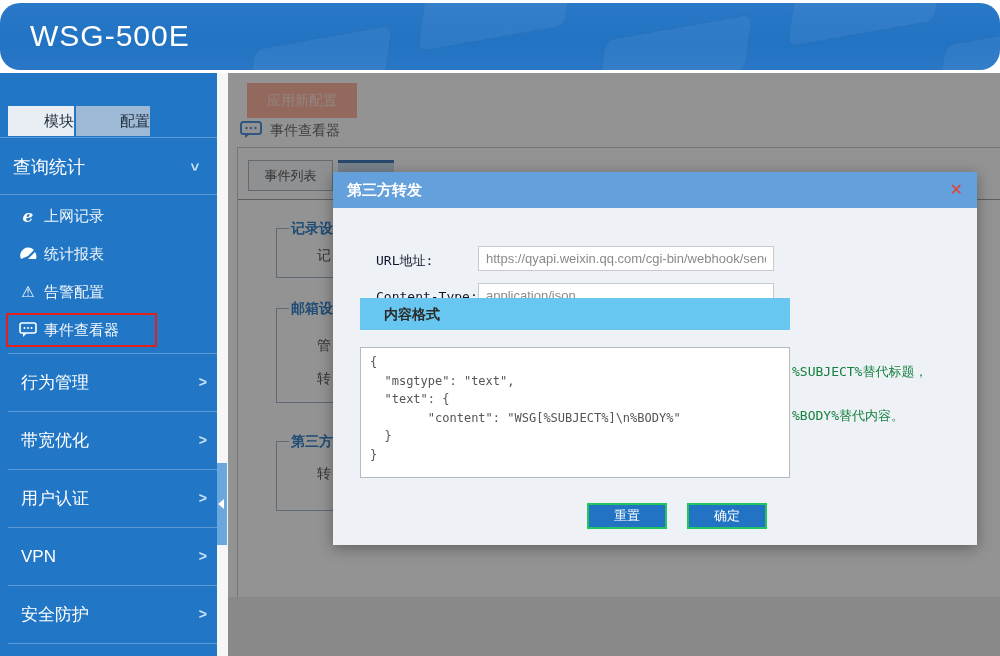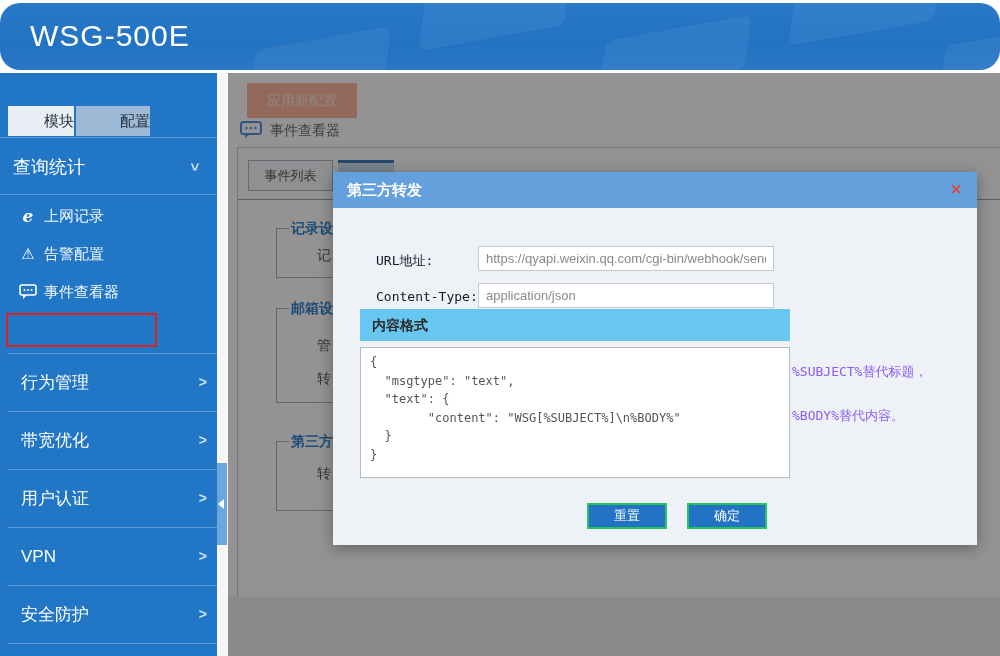--- a/index.html
+++ b/index.html
@@ -83,28 +83,28 @@
   #dialog-title { position:absolute; left:14px; top:0; line-height:36px; color:#fff;
     font-size:15px; font-weight:bold; }
   #dialog-close { position:absolute; right:14px; top:9px; color:#e8402a; font-size:16px;
     font-weight:bold; line-height:18px; cursor:pointer;
     font-family:"DejaVu Sans",sans-serif; }
   .dlg-label { position:absolute; left:43px; color:#0f172a; font-size:13px;
     font-family:"DejaVu Sans Mono","Liberation Mono",monospace; white-space:nowrap; }
   .dlg-input { position:absolute; left:145px; width:296px; height:25px;
     border:1px solid #c6cace; background:#fff; color:#8a8a8a; font-size:13px;
     padding:0 7px; font-family:"Liberation Sans",sans-serif; }
-  #fmt-header { position:absolute; left:27px; top:137px; width:430px; height:32px;
+  #fmt-header { position:absolute; left:27px; top:126px; width:430px; height:32px;
     background:#67c7f0; color:#2b2b2b; font-weight:bold; font-size:14px;
-    line-height:32px; padding-left:12px; }
+    line-height:32px; padding-left:24px; }
   #fmt-textarea { position:absolute; left:27px; top:175px; width:430px; height:131px;
     border:1px solid #b6babe; background:#fff; color:#555; font-size:12px;
     font-family:"DejaVu Sans Mono","Liberation Mono",monospace; padding:5px 9px;
     resize:none; line-height:1.55; overflow:hidden; }
-  .dlg-help { position:absolute; left:459px; color:#8b5cf6; font-size:13px;
+  .dlg-help { position:absolute; left:459px; color:#15803d; font-size:13px;
     font-family:"DejaVu Sans Mono","Liberation Mono",monospace; white-space:nowrap; }
   .dlg-btn { position:absolute; top:331px; width:80px; height:26px; background:#2273c3;
     color:#fff; border:2px solid #22c55e; font-size:13px; cursor:pointer; }
 </style>
 </head>
 <body>
 
 <div id="app-header">
   <div class="kbd-key" style="left:420px; top:-20px; width:150px; height:55px;"></div>
   <div class="kbd-key" style="left:600px; top:25px;  width:150px; height:55px;"></div>
@@ -120,20 +120,29 @@
 
   <div id="group-query">
     <span class="lbl">查询统计</span>
     <span class="chev-down">&gt;</span>
   </div>
 
   <div id="submenu">
     <div class="sub-item">
       <span class="sub-icon" style="font-family:'DejaVu Serif',serif; font-style:italic; font-weight:bold; font-size:17px;">e</span>
       <span>上网记录</span>
+    </div>
+    <div class="sub-item">
+      <span class="sub-icon">
+        <svg width="17" height="14" viewBox="0 0 17 14">
+            <path d="M1 12 A8 8 0 0 1 14 3 L8 9 Z" fill="#fff"></path>
+            <path d="M15 5 A8 8 0 0 1 16 12 L8 12 Z" fill="#fff"></path>
+          </svg>
+      </span>
+      <span>统计报表</span>
     </div>
     <div class="sub-item">
       <span class="sub-icon">⚠</span>
       <span>告警配置</span>
     </div>
     <div class="sub-item">
       <span class="sub-icon">
         <svg width="18" height="16" viewBox="0 0 18 16">
           <rect x="1" y="1" width="16" height="10" rx="2" fill="none" stroke="#fff" stroke-width="1.6"></rect>
           <circle cx="5.5" cy="6" r="1" fill="#fff"></circle>

